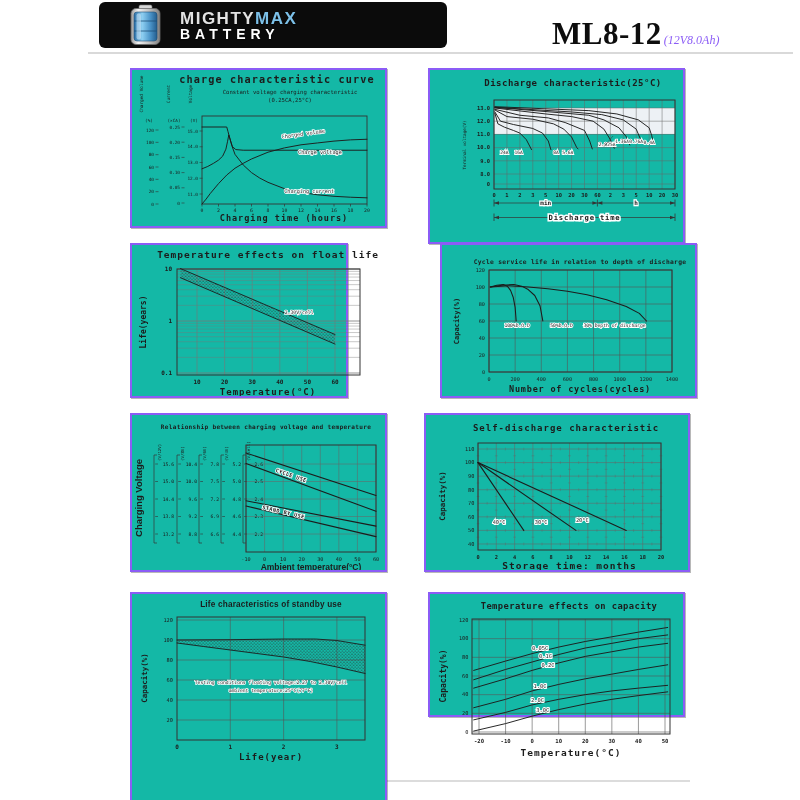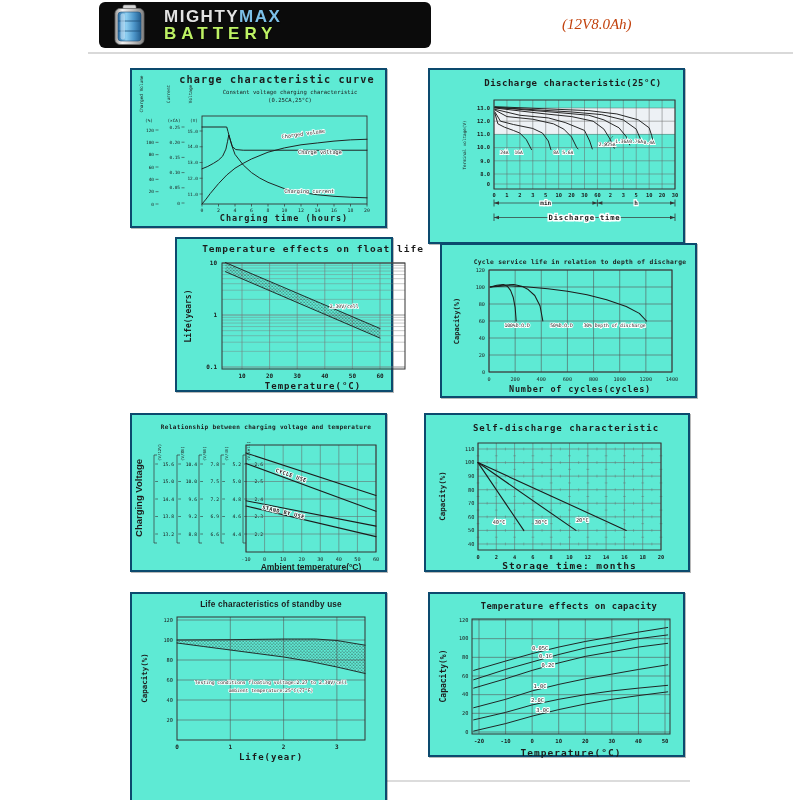--- a/index.html
+++ b/index.html
@@ -1,28 +1,28 @@
 <!DOCTYPE html>
 <html><head>
 <meta charset="utf-8">
 <style>
   html,body{margin:0;padding:0;background:#ffffff;}
   body{width:800px;height:800px;position:relative;font-family:"DejaVu Sans Mono",monospace;overflow:hidden;}
-  .logo{position:absolute;left:99px;top:2px;width:332px;height:46px;background:#0b0b0b;border-radius:6px;display:flex;align-items:center;}
+  .logo{position:absolute;left:99px;top:2px;width:332px;height:46px;background:#0b0b0b;border-radius:6px;display:flex;align-items:center;padding-left:16px;}
   .batt{margin-left:6px;flex:0 0 auto;}
   .brand-text{margin-left:9px;font-family:"Liberation Sans",sans-serif;font-weight:700;line-height:1.0;}
   .brand-l1{font-size:17px;letter-spacing:1.5px;color:#e2e2e2;text-shadow:0 1px 1px rgba(0,0,0,.6);}
   .brand-l1 .max{color:#7cc0e8;}
-  .brand-l2{font-size:17px;letter-spacing:5px;color:#bef264;text-shadow:0 1px 1px rgba(0,0,0,.6);}
+  .brand-l2{font-size:14px;letter-spacing:5px;color:#ffffff;text-shadow:0 1px 1px rgba(0,0,0,.6);}
   .model-block{position:absolute;left:552px;top:16px;display:flex;align-items:baseline;}
   .model{font-family:"Liberation Serif",serif;font-weight:700;font-size:31px;color:#0d0d0d;letter-spacing:.5px;}
-  .spec{font-family:"Liberation Serif",serif;font-style:italic;font-size:15px;color:#c2410c;margin-left:10px;}
+  .spec{font-family:"Liberation Serif",serif;font-style:italic;font-size:12px;color:#8b5cf6;margin-left:2px;}
   .hr-top{position:absolute;left:88px;top:52px;width:705px;height:2px;background:#d9d9d9;}
   .hr-bottom{position:absolute;left:130px;top:780px;width:560px;height:2px;background:#dcdcdc;}
-  figure.chart{position:absolute;margin:0;border:2px solid #0c4a6e;background:#5eead4;box-shadow:1px 1px 0 rgba(0,0,0,.28);box-sizing:border-box;}
+  figure.chart{position:absolute;margin:0;border:2px solid #8b5cf6;background:#14b8a6;box-shadow:1px 1px 0 rgba(0,0,0,.28);box-sizing:border-box;}
   figure.chart svg{display:block;}
 </style>
 </head>
 <body>
 
 <header>
   <div class="logo">
     <svg class="batt" width="50" height="42" viewBox="0 0 50 42">
       <defs>
         <linearGradient id="gShell" x1="0" y1="0" x2="1" y2="0">
@@ -46,20 +46,21 @@
       <rect x="15.5" y="9.5" width="4.5" height="26" rx="2" fill="#cdeafb" opacity="0.55"></rect>
     </svg>
     <div class="brand-text">
       <div class="brand-l1">
         <span>MIGHTY</span><span class="max">MAX</span>
       </div>
       <div class="brand-l2">BATTERY</div>
     </div>
   </div>
   <div class="model-block">
+    <span class="model">ML8-12</span>
     <span class="spec">(12V8.0Ah)</span>
   </div>
 </header>
 <div class="hr-top"></div>
 <div class="hr-bottom"></div>
 
 <figure class="chart" style="left: 130px; top: 68px; width: 257px; height: 160px;">
     <svg width="253" height="156" viewBox="0 0 253 156">
       <text x="145" y="13" font-size="10.2" text-anchor="middle" fill="#1c1c1c" font-family="&quot;DejaVu Sans Mono&quot;,monospace" font-weight="700" letter-spacing="1.1">charge characteristic curve</text>
       <text x="158" y="23.5" font-size="5.6" text-anchor="middle" fill="#1c1c1c" font-family="&quot;DejaVu Sans Mono&quot;,monospace">Constant voltage charging characteristic</text>
@@ -217,21 +218,21 @@
       <text x="177.1375" y="75.62" font-size="4.6" text-anchor="middle" fill="#1c1c1c" font-family="&quot;DejaVu Sans Mono&quot;,monospace" stroke="#ffffff" stroke-width="1.8" paint-order="stroke">2.925A</text>
       <path d="M64.91 37.34L128.65 42.62L158.82 45.26L173.91 49.88L188.99 57.80L196.53 67.04L199.76 74.96" fill="none" stroke="#1c1c1c" stroke-width="0.95" stroke-linejoin="round" stroke-linecap="round"></path>
       <text x="192.2225" y="72.98" font-size="4.6" text-anchor="middle" fill="#1c1c1c" font-family="&quot;DejaVu Sans Mono&quot;,monospace" stroke="#ffffff" stroke-width="1.8" paint-order="stroke">1.36A</text>
       <path d="M64.91 37.34L141.58 41.96L171.75 44.60L193.30 49.88L206.23 59.12L210.11 68.36L211.40 72.32" fill="none" stroke="#1c1c1c" stroke-width="0.95" stroke-linejoin="round" stroke-linecap="round"></path>
       <text x="206.23" y="72.98" font-size="4.6" text-anchor="middle" fill="#1c1c1c" font-family="&quot;DejaVu Sans Mono&quot;,monospace" stroke="#ffffff" stroke-width="1.8" paint-order="stroke">0.76A</text>
       <path d="M64.91 36.68L158.82 40.64L186.83 43.94L208.38 49.88L219.16 57.80L221.75 65.72L223.04 71.66" fill="none" stroke="#1c1c1c" stroke-width="0.95" stroke-linejoin="round" stroke-linecap="round"></path>
       <text x="219.16" y="73.63999999999999" font-size="4.6" text-anchor="middle" fill="#1c1c1c" font-family="&quot;DejaVu Sans Mono&quot;,monospace" stroke="#ffffff" stroke-width="1.8" paint-order="stroke">0.4A</text>
       <line x1="174" y1="76.5" x2="183" y2="66" stroke="#333" stroke-width="0.5"></line>
     </svg>
   </figure>
-<figure class="chart" style="left: 130px; top: 237px; width: 218px; height: 155px; margin-left: 45px;">
+<figure class="chart" style="left: 130px; top: 243px; width: 218px; height: 155px;">
     <svg width="253" height="151" viewBox="0 0 253 151">
       <text x="136" y="13" font-size="9.5" text-anchor="middle" fill="#1c1c1c" font-family="&quot;DejaVu Sans Mono&quot;,monospace" font-weight="700" letter-spacing="1">Temperature effects on float life</text>
       <line x1="45" y1="128" x2="228" y2="128" stroke="#777" stroke-width="0.8"></line>
       <line x1="45" y1="112.34644022547297" x2="228" y2="112.34644022547297" stroke="#777" stroke-width="0.4"></line>
       <line x1="45" y1="103.18969475457754" x2="228" y2="103.18969475457754" stroke="#777" stroke-width="0.4"></line>
       <line x1="45" y1="96.69288045094595" x2="228" y2="96.69288045094595" stroke="#777" stroke-width="0.4"></line>
       <line x1="45" y1="91.65355977452703" x2="228" y2="91.65355977452703" stroke="#777" stroke-width="0.4"></line>
       <line x1="45" y1="87.53613498005052" x2="228" y2="87.53613498005052" stroke="#777" stroke-width="0.4"></line>
       <line x1="45" y1="84.05490191925864" x2="228" y2="84.05490191925864" stroke="#777" stroke-width="0.4"></line>
       <line x1="45" y1="81.03932067641894" x2="228" y2="81.03932067641894" stroke="#777" stroke-width="0.4"></line>
@@ -655,21 +656,21 @@
       <text x="41" y="107.8" font-size="5.3" text-anchor="end" fill="#1c1c1c" font-family="&quot;DejaVu Sans Mono&quot;,monospace">40</text>
       <text x="41" y="127.8" font-size="5.3" text-anchor="end" fill="#1c1c1c" font-family="&quot;DejaVu Sans Mono&quot;,monospace">20</text>
       <text x="45" y="155" font-size="6" text-anchor="middle" fill="#1c1c1c" font-family="&quot;DejaVu Sans Mono&quot;,monospace" font-weight="700">0</text>
       <text x="98.3" y="155" font-size="6" text-anchor="middle" fill="#1c1c1c" font-family="&quot;DejaVu Sans Mono&quot;,monospace" font-weight="700">1</text>
       <text x="151.6" y="155" font-size="6" text-anchor="middle" fill="#1c1c1c" font-family="&quot;DejaVu Sans Mono&quot;,monospace" font-weight="700">2</text>
       <text x="204.89999999999998" y="155" font-size="6" text-anchor="middle" fill="#1c1c1c" font-family="&quot;DejaVu Sans Mono&quot;,monospace" font-weight="700">3</text>
       <text x="15" y="84" font-size="7.5" text-anchor="middle" fill="#1c1c1c" font-family="&quot;DejaVu Sans Mono&quot;,monospace" font-weight="700" transform="rotate(-90 15 84)">Capacity(%)</text>
       <text x="139" y="166" font-size="9" text-anchor="middle" fill="#1c1c1c" font-family="&quot;DejaVu Sans Mono&quot;,monospace" font-weight="700" letter-spacing="1">Life(year)</text>
     </svg>
   </figure>
-<figure class="chart" style="left: 428px; top: 592px; width: 257px; height: 165px;">
+<figure class="chart" style="left: 428px; top: 592px; width: 257px; height: 125px;">
     <svg width="253" height="169" viewBox="0 0 253 169">
       <text x="139" y="15" font-size="8.8" text-anchor="middle" fill="#1c1c1c" font-family="&quot;DejaVu Sans Mono&quot;,monospace" font-weight="700" letter-spacing="0.4">Temperature effects on capacity</text>
       <line x1="49" y1="25" x2="49" y2="140" stroke="#555" stroke-width="0.6"></line>
       <line x1="75.57142857142857" y1="25" x2="75.57142857142857" y2="140" stroke="#555" stroke-width="0.6"></line>
       <line x1="102.14285714285714" y1="25" x2="102.14285714285714" y2="140" stroke="#555" stroke-width="0.6"></line>
       <line x1="128.71428571428572" y1="25" x2="128.71428571428572" y2="140" stroke="#555" stroke-width="0.6"></line>
       <line x1="155.28571428571428" y1="25" x2="155.28571428571428" y2="140" stroke="#555" stroke-width="0.6"></line>
       <line x1="181.85714285714286" y1="25" x2="181.85714285714286" y2="140" stroke="#555" stroke-width="0.6"></line>
       <line x1="208.42857142857142" y1="25" x2="208.42857142857142" y2="140" stroke="#555" stroke-width="0.6"></line>
       <line x1="235" y1="25" x2="235" y2="140" stroke="#555" stroke-width="0.6"></line>

